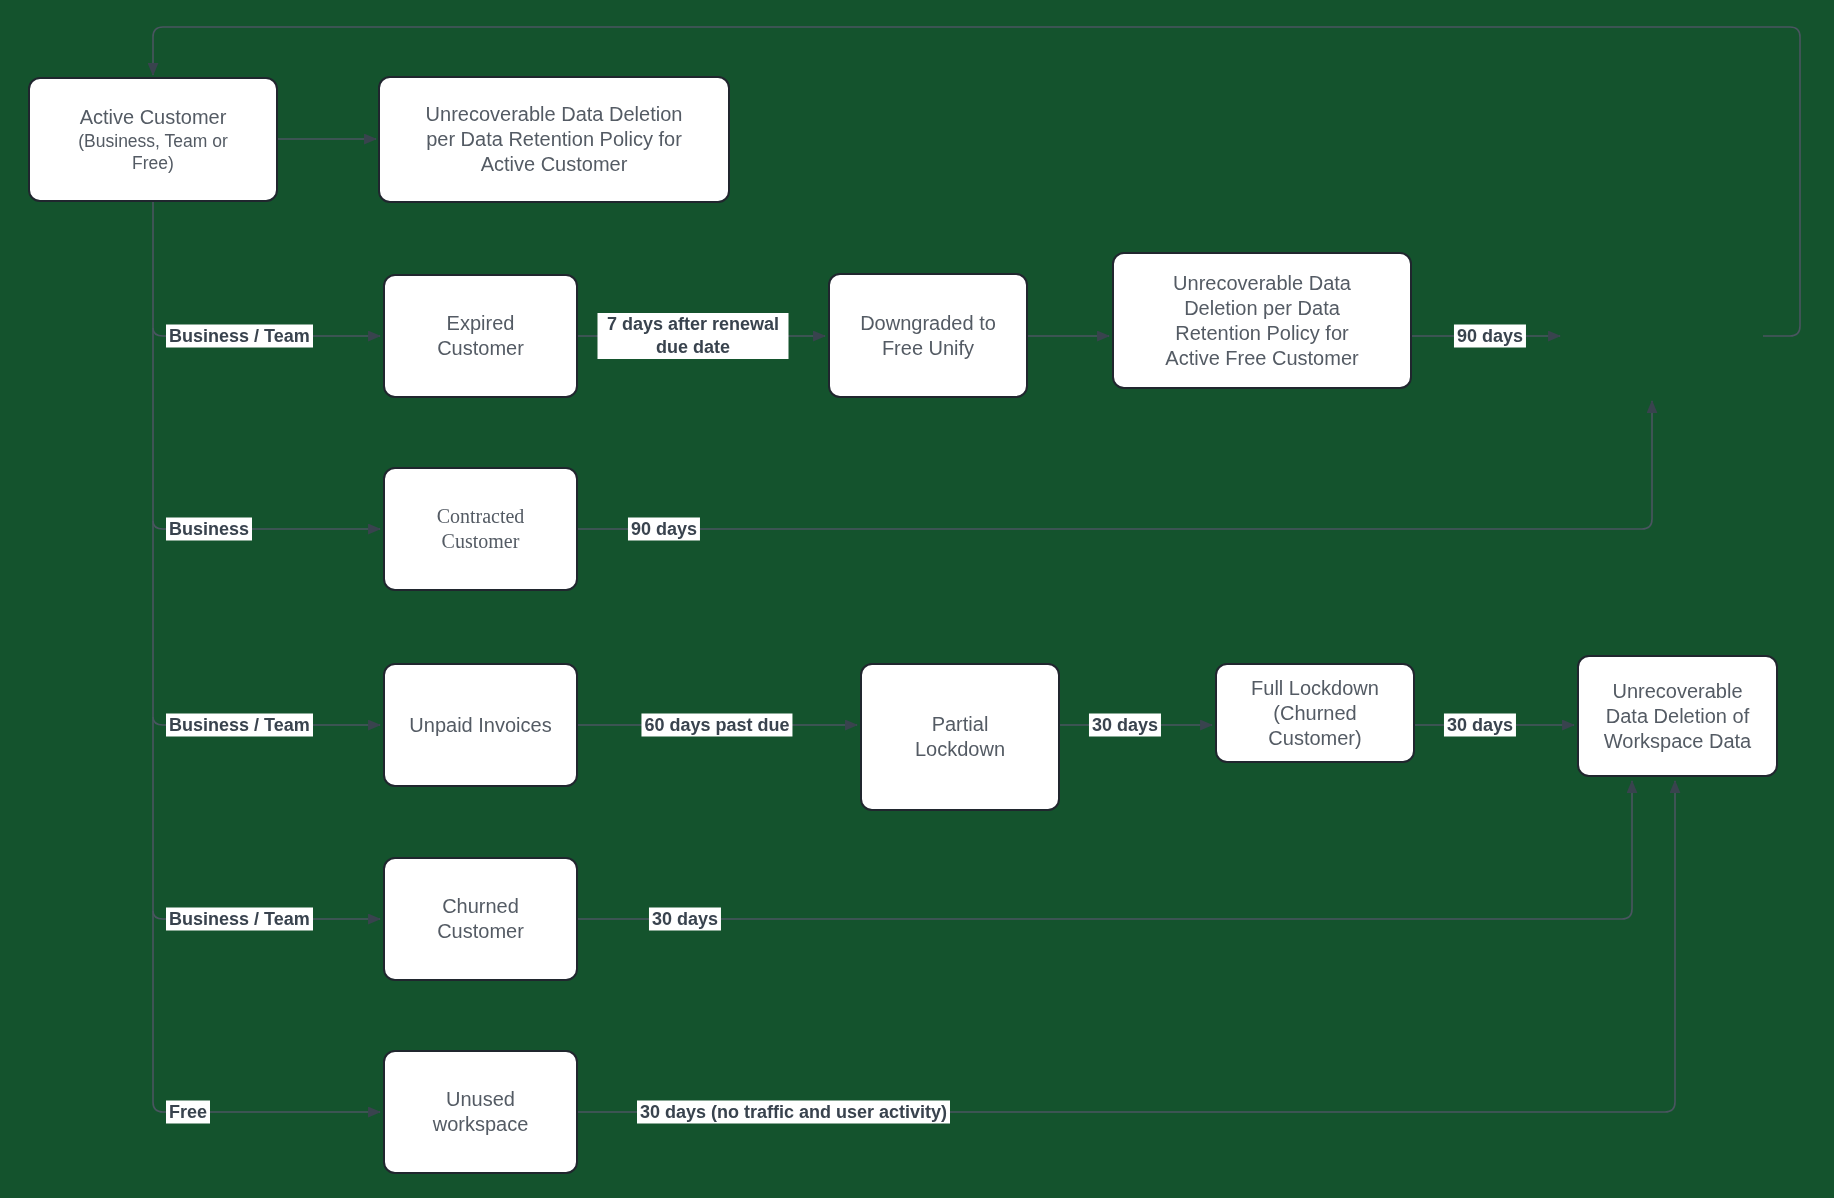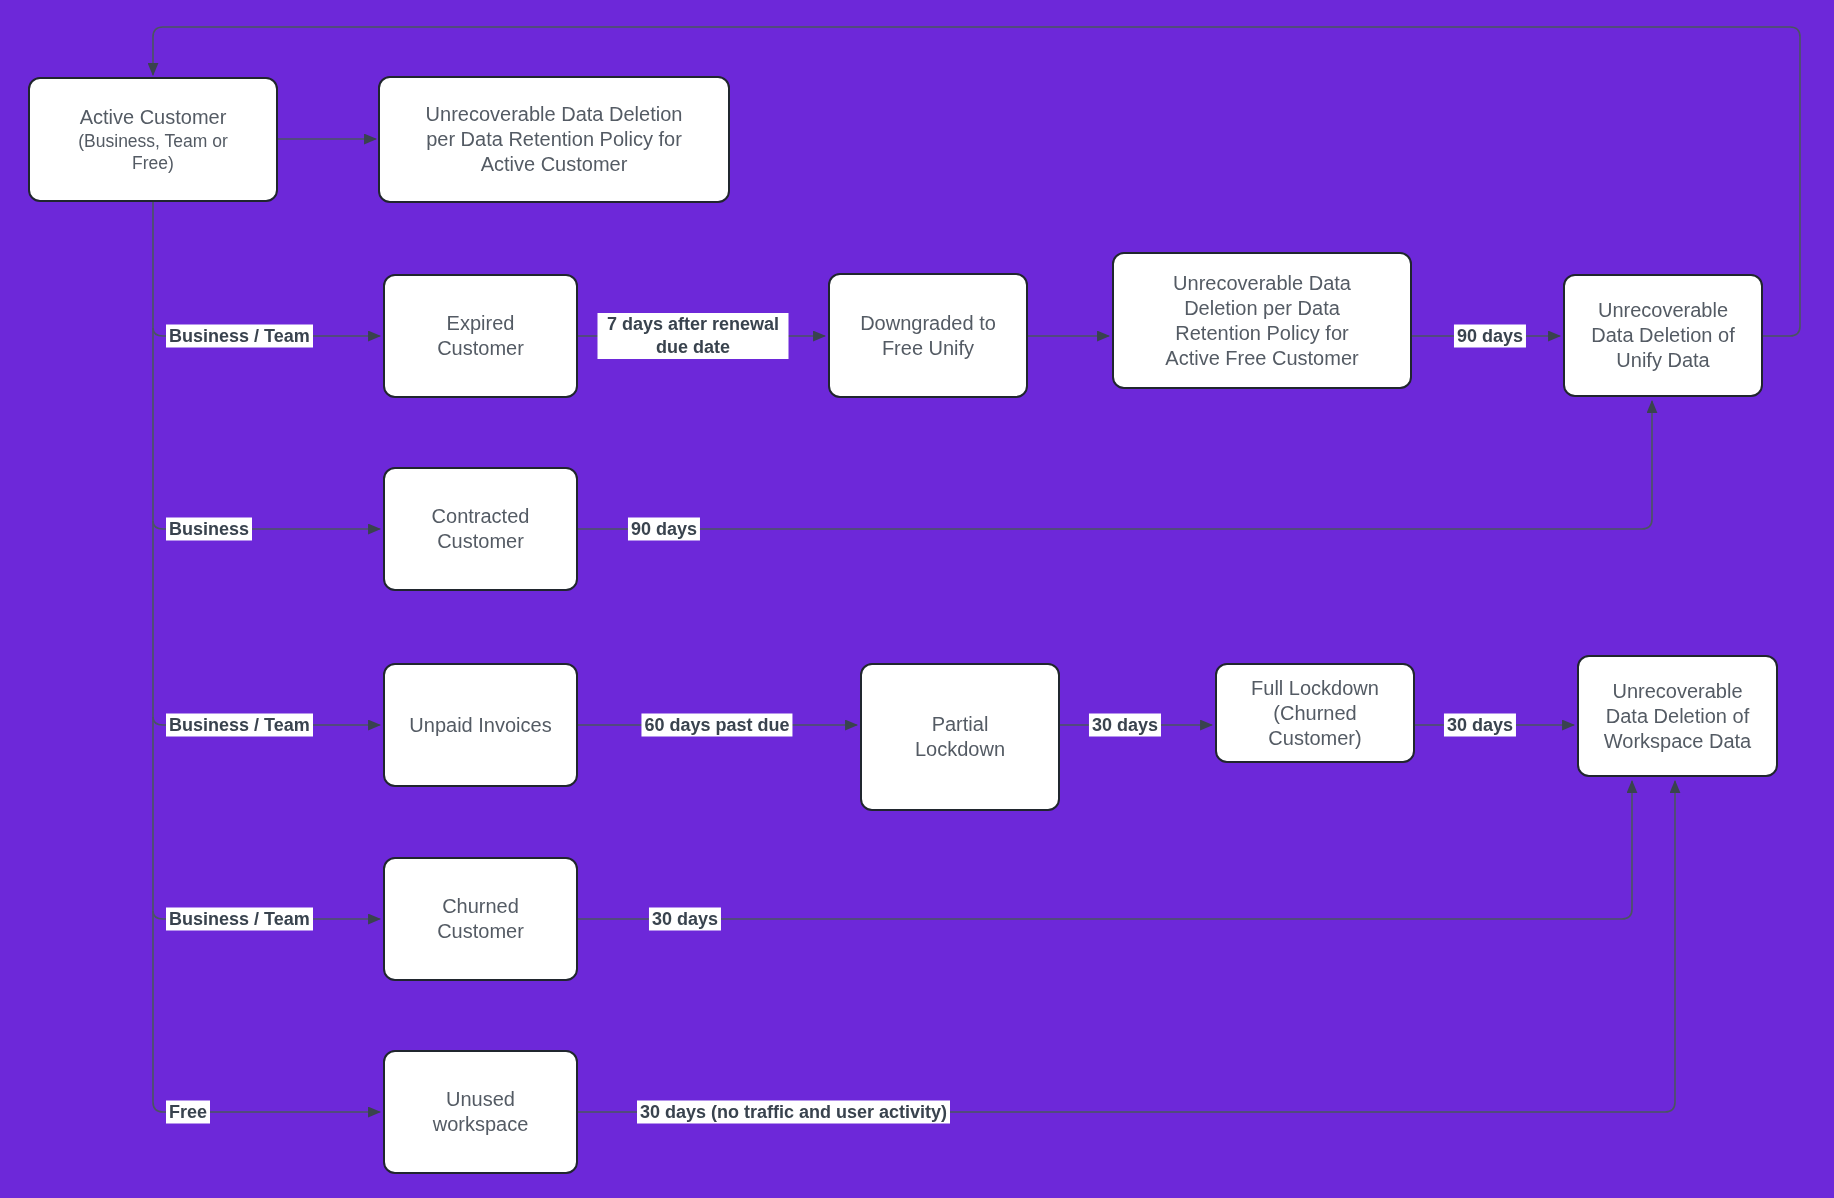--- a/index.html
+++ b/index.html
@@ -1,19 +1,19 @@
 <!DOCTYPE html>
 <html><head>
 <meta charset="utf-8">
 <style>
   html,body{margin:0;padding:0;background:#ffffff;}
   #canvas{
     position:relative;
     width:1834px;height:1198px;
-    background:#6d28d9;
+    background:#14532d;
     font-family:"Liberation Sans", sans-serif;
     overflow:hidden;
   }
   #edges{position:absolute;left:0;top:0;z-index:0;}
   .node{
     position:absolute;
     box-sizing:border-box;
     background:#ffffff;
     border:2.5px solid #20262e;
     border-radius:12px;
@@ -88,25 +88,22 @@
   </div>
 
   <div class="node" style="left:828px;top:273px;width:200px;height:125px;padding:0 25px;">
     <span>Downgraded to Free Unify</span>
   </div>
 
   <div class="node" style="left:1112px;top:252px;width:300px;height:137px;padding:0 44px;">
     <span>Unrecoverable Data Deletion per Data Retention Policy for Active Free Customer</span>
   </div>
 
-  <div class="node" style="left:1563px;top:274px;width:200px;height:123px;padding:0 20px;">
-    <span>Unrecoverable Data Deletion of Unify Data</span>
-  </div>
 
-  <div class="node" style="left:383px;top:467px;width:195px;height:124px;padding:0 38px;">
+  <div class="node" style="left:383px;top:467px;width:195px;height:124px;padding:0 38px;font-family:Liberation Serif, serif;">
     <span>Contracted Customer</span>
   </div>
 
   <div class="node" style="left:383px;top:663px;width:195px;height:124px;padding:0 12px;">
     <span>Unpaid Invoices</span>
   </div>
 
   <div class="node" style="left:860px;top:663px;width:200px;height:148px;padding:0 30px;">
     <span>Partial Lockdown</span>
   </div>

